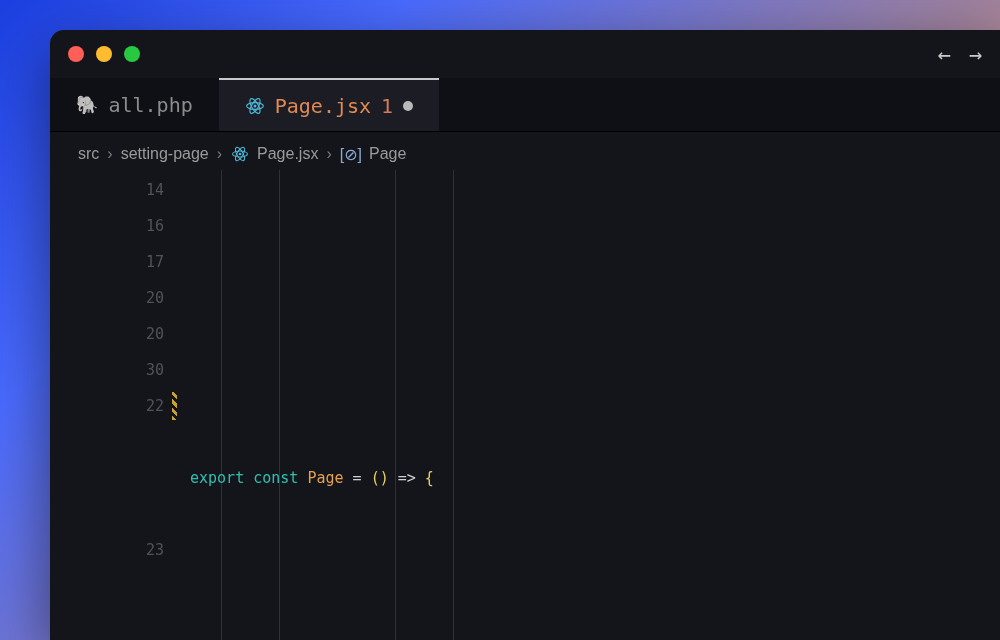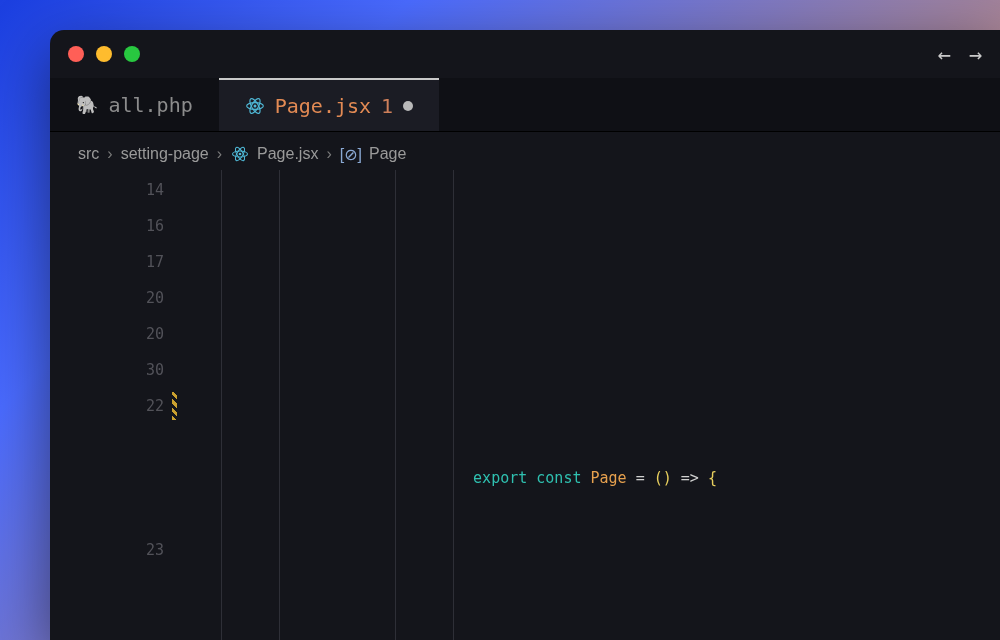--- a/index.html
+++ b/index.html
@@ -102,21 +102,21 @@
     position:absolute; right:-13px; top:4px; width:5px; height:28px;
     background: repeating-linear-gradient(45deg,#caa02f 0,#caa02f 3px,transparent 3px,transparent 6px);
   }
   .code {
     flex: 1;
     color: #c7c7c7;
     white-space: pre;
     padding-top: 2px;
     position: relative;
   }
-  .codeline { height: 36px; position:relative;text-align:center; }
+  .codeline { height: 36px; position:relative; }
   .indent-guide {
     position:absolute; top:0; bottom:0; width:1px;
     background:#2e2f37;
   }
 
   
   .kw   { color: #2fc0b0; }       
   .fn   { color: #e6a04e; font-weight:500; }  
   .op   { color: #d0d0d0; }
   .punc { color: #e8cf5e; }

